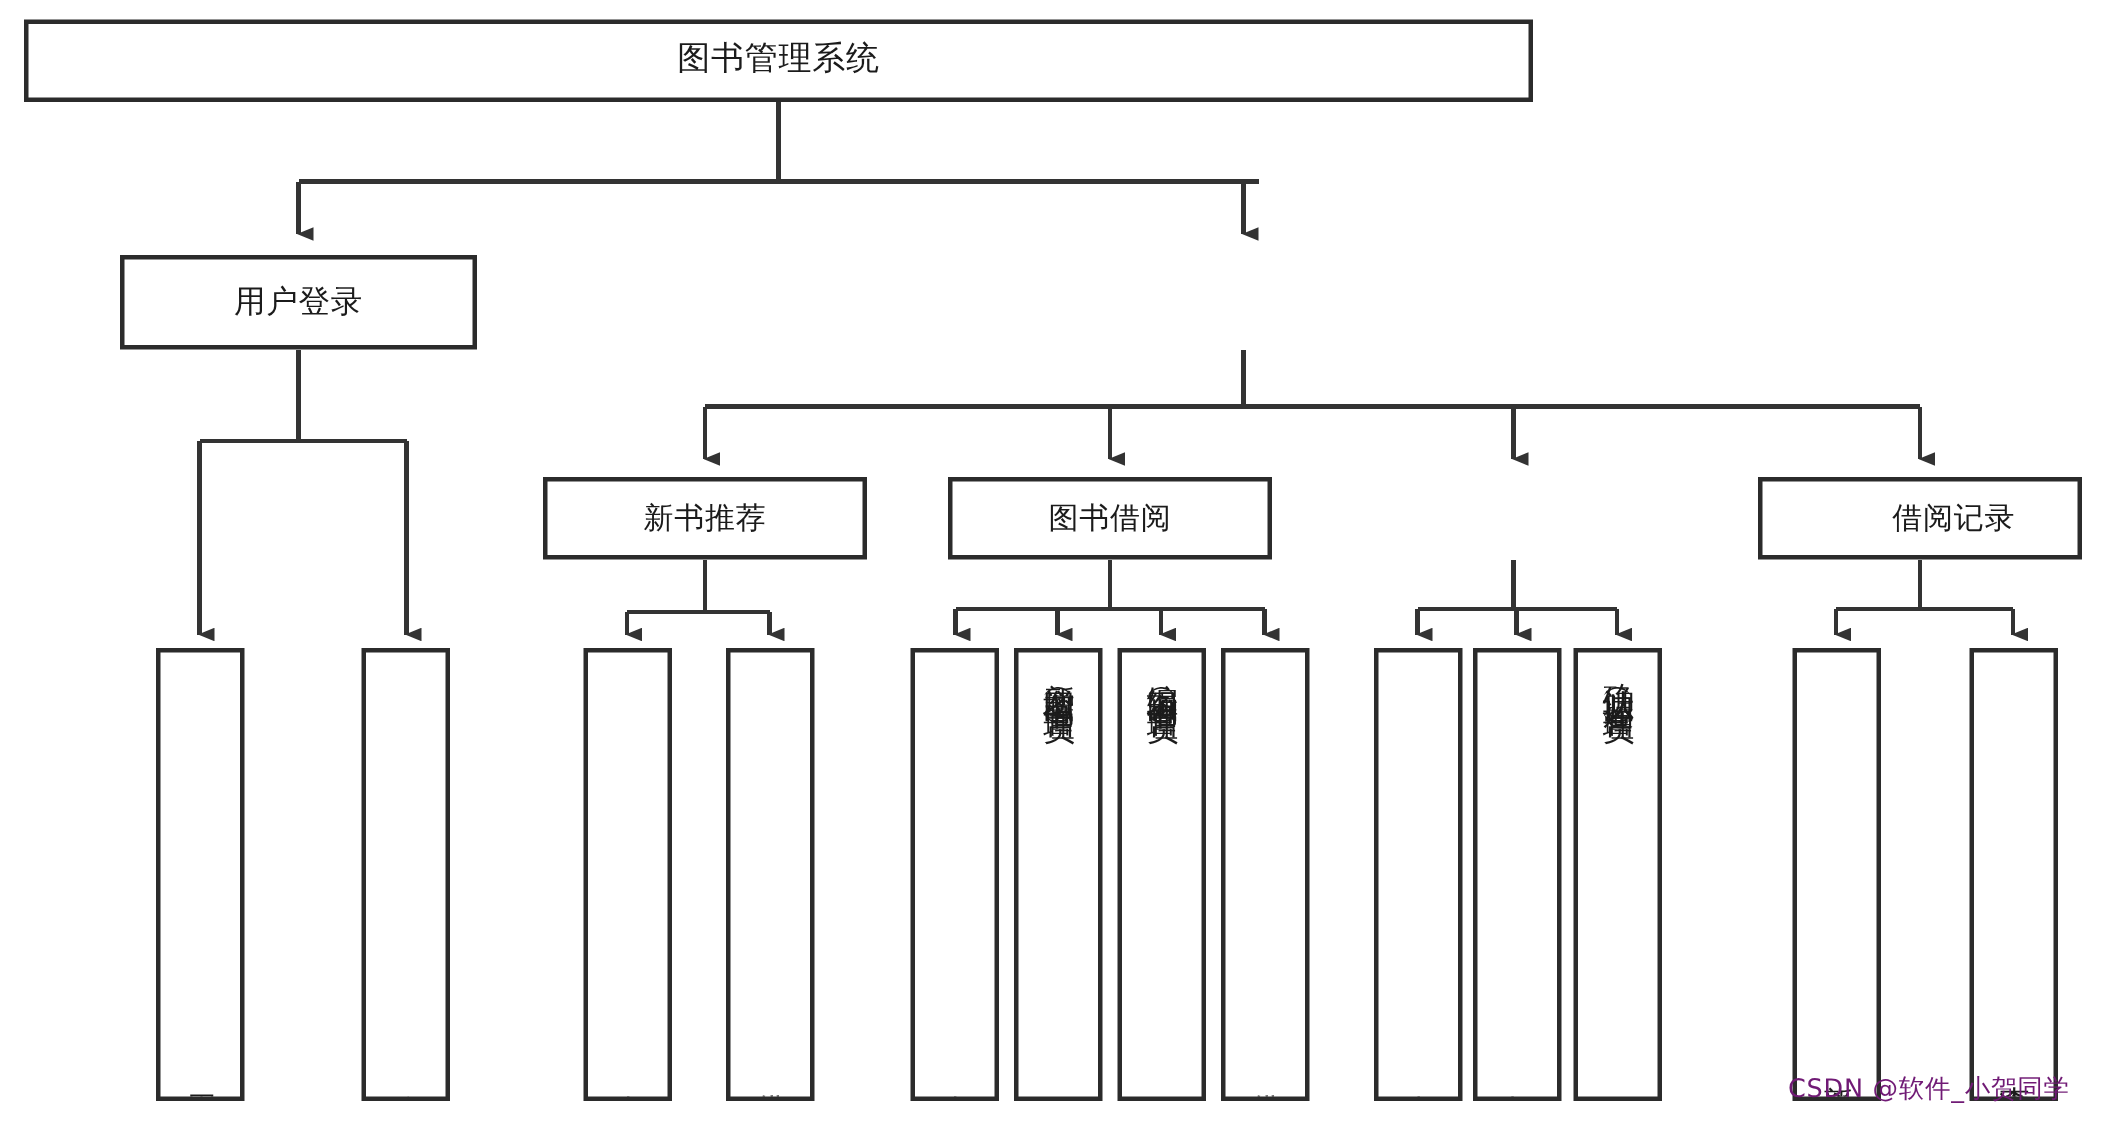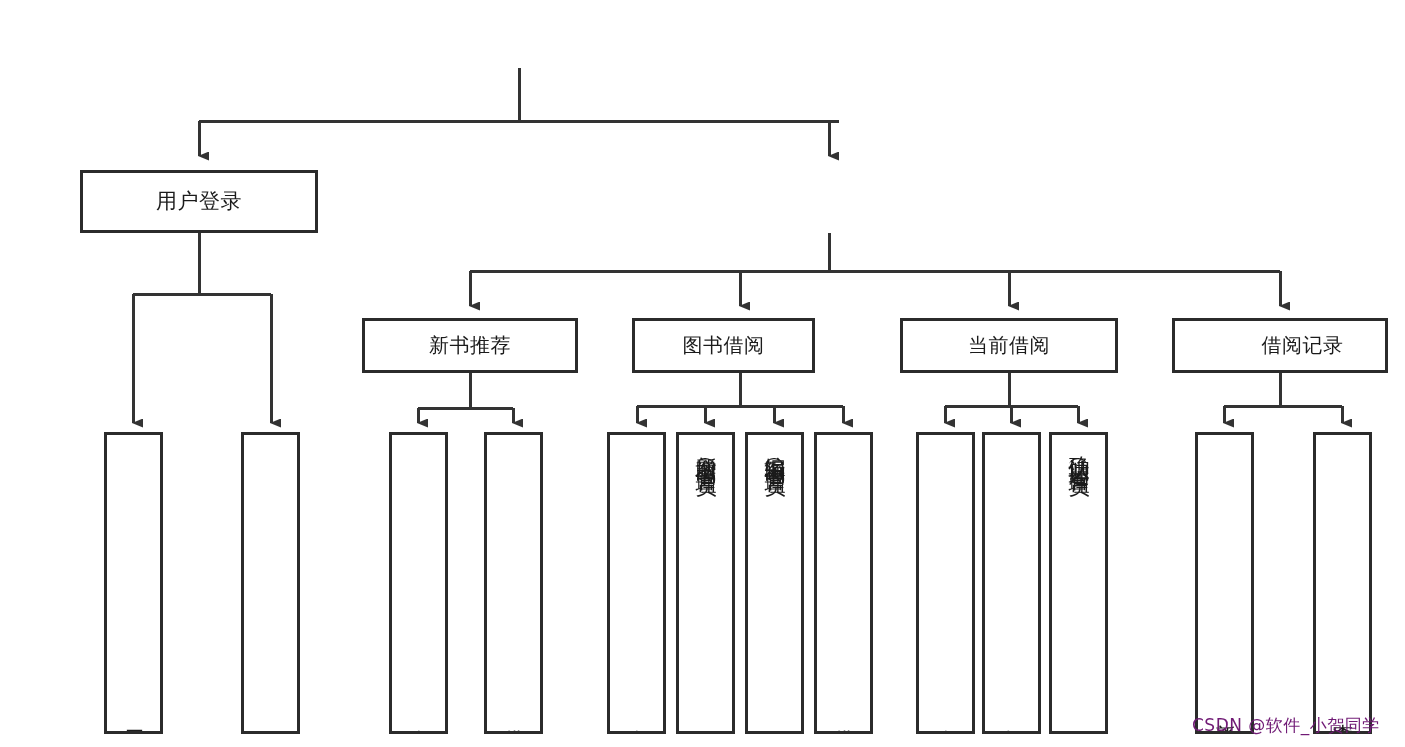--- a/index.html
+++ b/index.html
@@ -131,33 +131,33 @@
       <path d="M1011,406 L1011,423" marker-end="url(#arrowhead)"></path>
       <path d="M1078,406 L1078,423" marker-end="url(#arrowhead)"></path>
 
       <path d="M1280,373 L1280,406"></path>
       <path d="M1224,406 L1342,406"></path>
       <path d="M1224,406 L1224,423" marker-end="url(#arrowhead)"></path>
       <path d="M1342,406 L1342,423" marker-end="url(#arrowhead)"></path>
     </g>
   </svg>
 
+  <div class="node-box node-root" style="left:16px; top:13px; width:1006px; height:55px;">
+    <span class="node-label">图书管理系统</span>
+  </div>
 
   <div class="node-box node-l1" style="left:80px; top:170px; width:238px; height:63px;">
     <span class="node-label">用户登录</span>
   </div>
 
   <div class="node-box node-l2" style="left:362px; top:318px; width:216px; height:55px;">
     <span class="node-label">新书推荐</span>
   </div>
-  <div class="node-box node-l2" style="left:632px; top:318px; width:183px; height:55px;">
+  <div class="node-box node-l2" style="left:632px; top:318px; width:216px; height:55px;">
     <span class="node-label">图书借阅</span>
-  </div>
-  <div class="node-box node-l2" style="left:900px; top:318px; width:218px; height:55px;">
-    <span class="node-label">当前借阅</span>
   </div>
   <div class="node-box node-l2" style="left:1172px; top:318px; width:216px; height:55px;padding-left:45px;">
     <span class="node-label">借阅记录</span>
   </div>
 
   <div class="node-box node-leaf" style="left:104px; top:432px; width:59px; height:302px;">
     <span class="node-label">用户登录</span>
   </div>
   <div class="node-box node-leaf" style="left:241px; top:432px; width:59px; height:302px;">
     <span class="node-label">注销登录</span>

